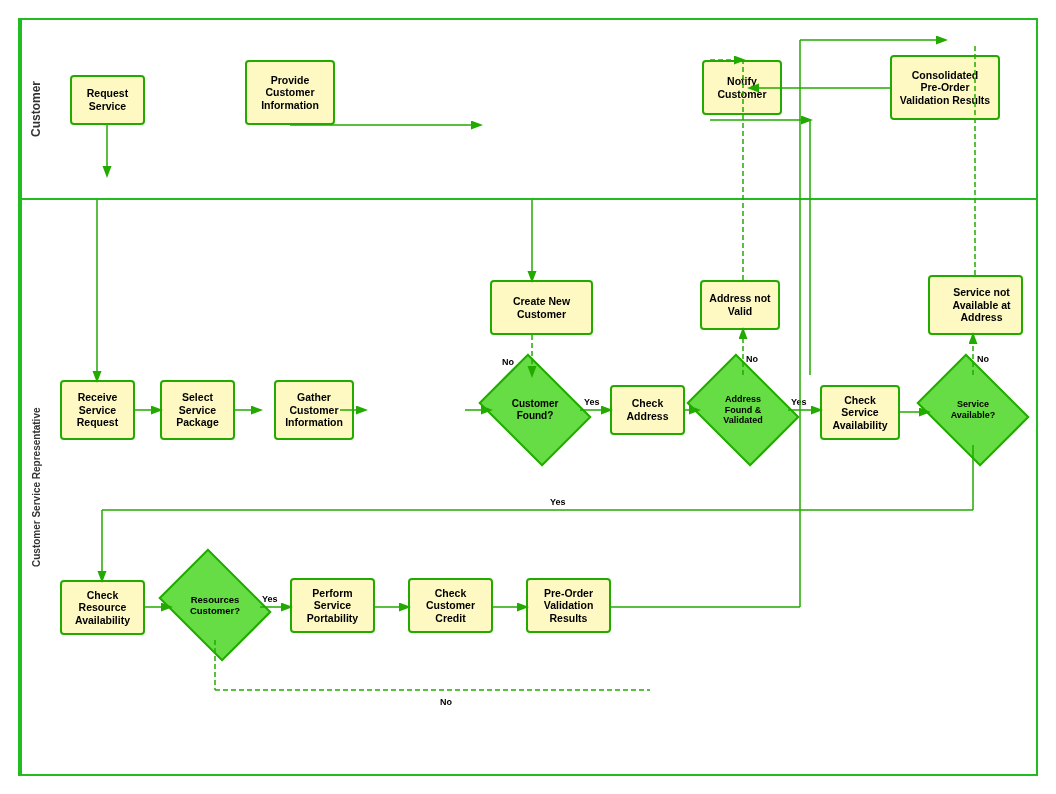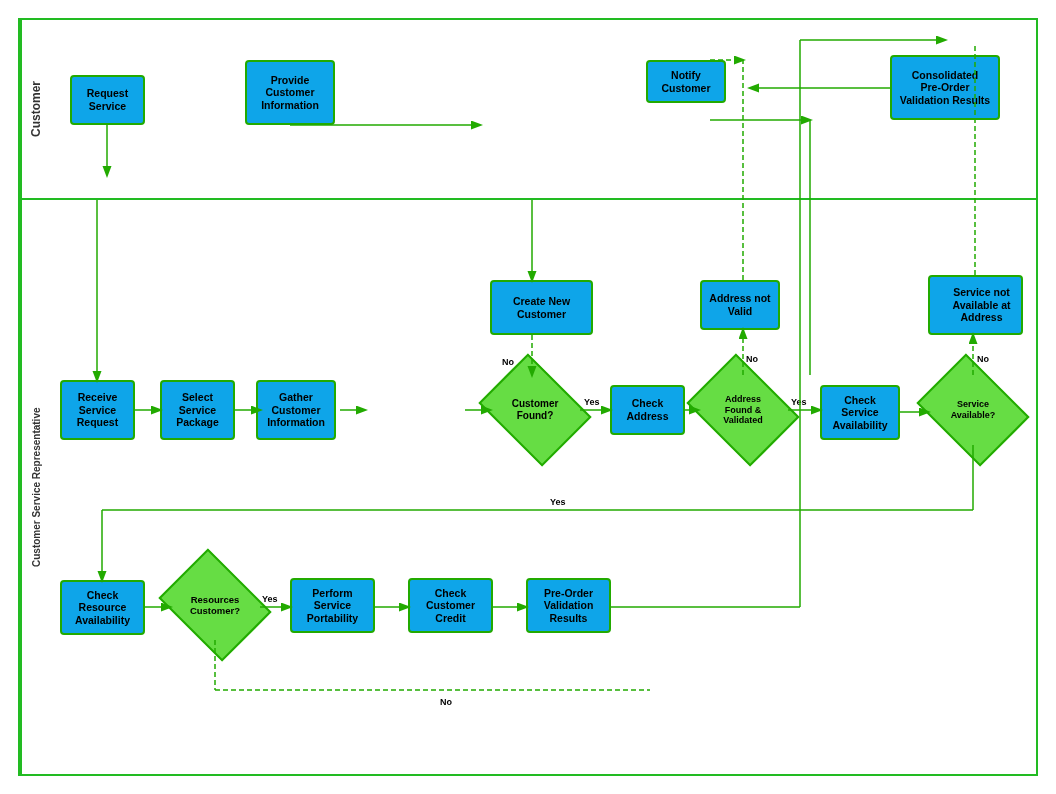--- a/index.html
+++ b/index.html
@@ -45,21 +45,21 @@
     .lane-csr {
       flex: 1;
     }
     .lane-content {
       flex: 1;
       position: relative;
     }
     
     .fc-box {
       position: absolute;
-      background: #0ea5e9;
+      background: #fef9c3;
       border: 2px solid #22aa00;
       border-radius: 4px;
       display: flex;
       align-items: center;
       justify-content: center;
       text-align: center;
       font-size: 10.5px;
       font-weight: bold;
       color: #000;
       line-height: 1.2;
@@ -111,21 +111,21 @@
         <span style="white-space:pre-line;">Request
 Service</span>
       </div>
 
       <div class="fc-box" style="left:195px; top:40px; width:90px; height:65px;">
         <span style="white-space:pre-line;">Provide
 Customer
 Information</span>
       </div>
 
-      <div class="fc-box" style="left:596px; top:40px; width:80px; height:43px;">
+      <div class="fc-box" style="left:652px; top:40px; width:80px; height:55px;">
         <span style="white-space:pre-line;">Notify
 Customer</span>
       </div>
 
       <div class="fc-box" style="left:840px; top:35px; width:110px; height:65px;">
         <span style="white-space:pre-line;">Consolidated
 Pre-Order
 Validation Results</span>
       </div>
 
@@ -155,21 +155,21 @@
 Service
 Request</span>
       </div>
 
       <div class="fc-box" style="left:110px; top:180px; width:75px; height:60px;">
         <span style="white-space:pre-line;">Select
 Service
 Package</span>
       </div>
 
-      <div class="fc-box" style="left:206px; top:180px; width:80px; height:60px;">
+      <div class="fc-box" style="left:224px; top:180px; width:80px; height:60px;">
         <span style="white-space:pre-line;">Gather
 Customer
 Information</span>
       </div>
 
 
       <div class="fc-box" style="left:440px; top:80px; width:103px; height:55px;">
         <span style="white-space:pre-line;">Create New
 Customer</span>
       </div>

